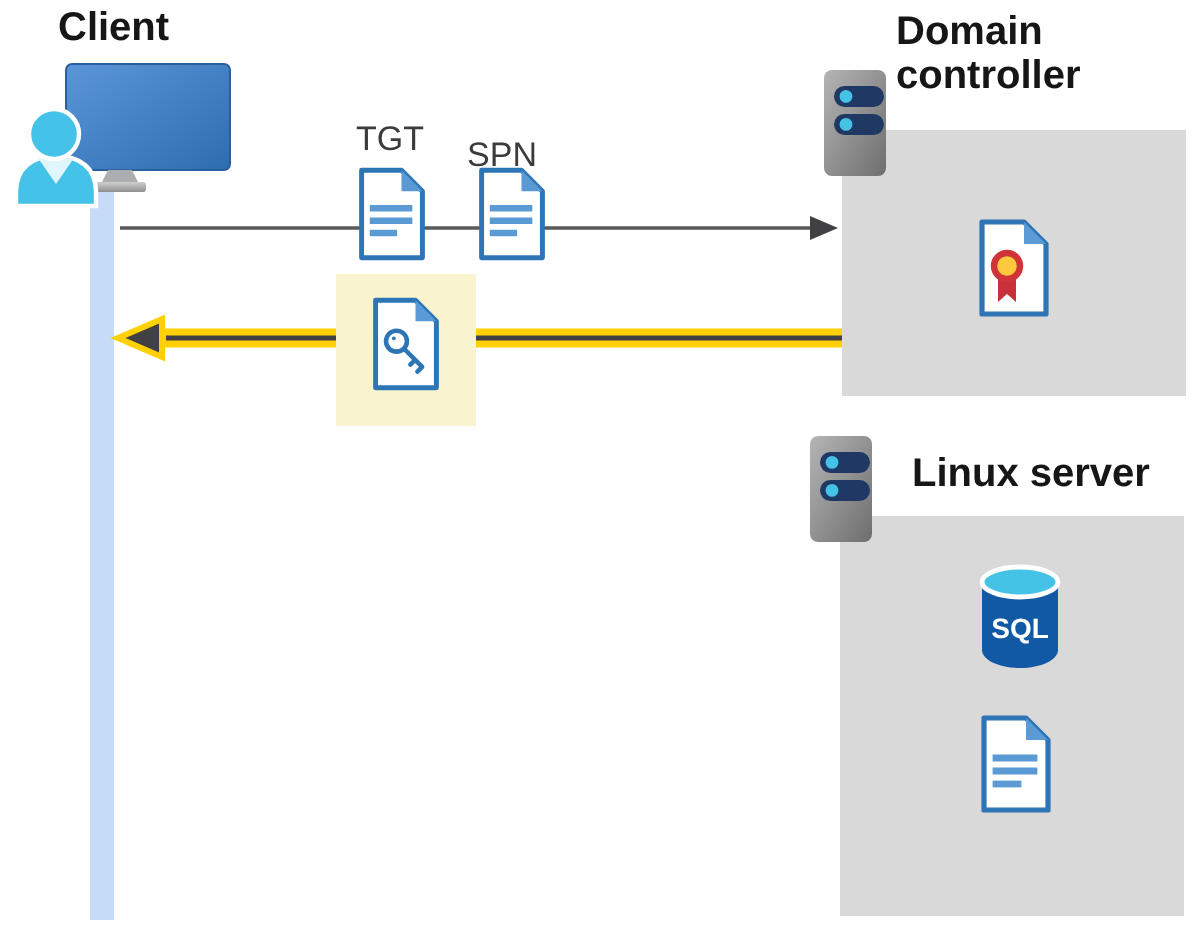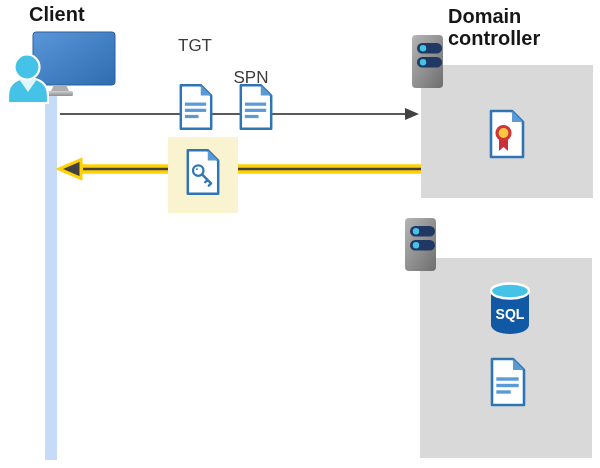--- a/index.html
+++ b/index.html
@@ -65,21 +65,21 @@
 
   <svg class="abs" style="left:4px;top:28px;" width="112" height="78" viewBox="0 0 112 78">
     <rect x="29" y="4" width="82" height="53" rx="3" fill="url(#monitorGrad)" stroke="#2A5F9E" stroke-width="1"></rect>
     <path d="M50 57 L62 57 L65 63 L47 63 Z" fill="#ABADB0"></path>
     <rect x="39" y="63" width="30" height="5" rx="1.5" fill="url(#standGrad)"></rect>
     <path d="M4 75 V68 C4 56 12 50 24 50 C36 50 44 56 44 68 V75 Z" fill="var(--person)" stroke="#ffffff" stroke-width="2.2"></path>
     <path d="M15 51 L24 64 L33 51 Z" fill="#DFF6FC"></path>
     <circle cx="23" cy="39" r="12.5" fill="var(--person)" stroke="#ffffff" stroke-width="2.2"></circle>
   </svg>
 
-  <div class="abs small-label" style="left:170px;top:36px;width:50px;">TGT</div>
+  <div class="abs small-label" style="left:170px;top:60px;width:50px;">TGT</div>
   <div class="abs small-label" style="left:226px;top:68px;width:50px;">SPN</div>
 
   <svg class="abs" style="left:177px;top:83px;" width="38" height="48" viewBox="0 0 40 50">
     <path class="doc-page" d="M4 2 H25 L36 13 V48 H4 Z"></path>
     <path class="doc-fold" d="M25 2 V13 H36 Z"></path>
     <g class="doc-lines">
       <line x1="10" y1="22" x2="29" y2="22"></line>
       <line x1="10" y1="28.5" x2="29" y2="28.5"></line>
       <line x1="10" y1="35" x2="21" y2="35"></line>
     </g>
@@ -116,20 +116,21 @@
     <circle cx="12" cy="28.2" r="3.2" class="server-dot"></circle>
   </svg>
   <svg class="abs" style="left:487px;top:109px;" width="40" height="50" viewBox="0 0 40 50">
     <path class="doc-page" d="M4 2 H25 L36 13 V48 H4 Z"></path>
     <path class="doc-fold" d="M25 2 V13 H36 Z"></path>
     <path d="M12 28 V42 L16.5 38 L21 42 V28 Z" fill="var(--ribbon)"></path>
     <circle cx="16.5" cy="24" r="6.5" fill="var(--medal_fill)" stroke="var(--medal_ring)" stroke-width="3.2"></circle>
   </svg>
 
   <div class="abs graybox" style="left:420px;top:258px;width:172px;height:200px;"></div>
+  <div class="abs heading" style="left:456px;top:226px;width:140px;">Linux server</div>
   <svg class="abs" style="left:404px;top:217px;" width="34" height="56" viewBox="0 0 34 56">
     <rect x="1" y="1" width="31" height="53" rx="4" fill="url(#serverGrad)"></rect>
     <rect x="6" y="9" width="25" height="10.5" rx="5.2" class="server-bar"></rect>
     <circle cx="12" cy="14.2" r="3.2" class="server-dot"></circle>
     <rect x="6" y="23" width="25" height="10.5" rx="5.2" class="server-bar"></rect>
     <circle cx="12" cy="28.2" r="3.2" class="server-dot"></circle>
   </svg>
   <svg class="abs" style="left:488px;top:281px;" width="44" height="56" viewBox="0 0 44 56">
     <path d="M3 10 V44 C3 49 11.5 53 22 53 C32.5 53 41 49 41 44 V10 Z" fill="var(--sql_body)"></path>
     <ellipse cx="22" cy="10" rx="19" ry="7.5" fill="var(--sql_top)" stroke="#ffffff" stroke-width="2.4"></ellipse>

